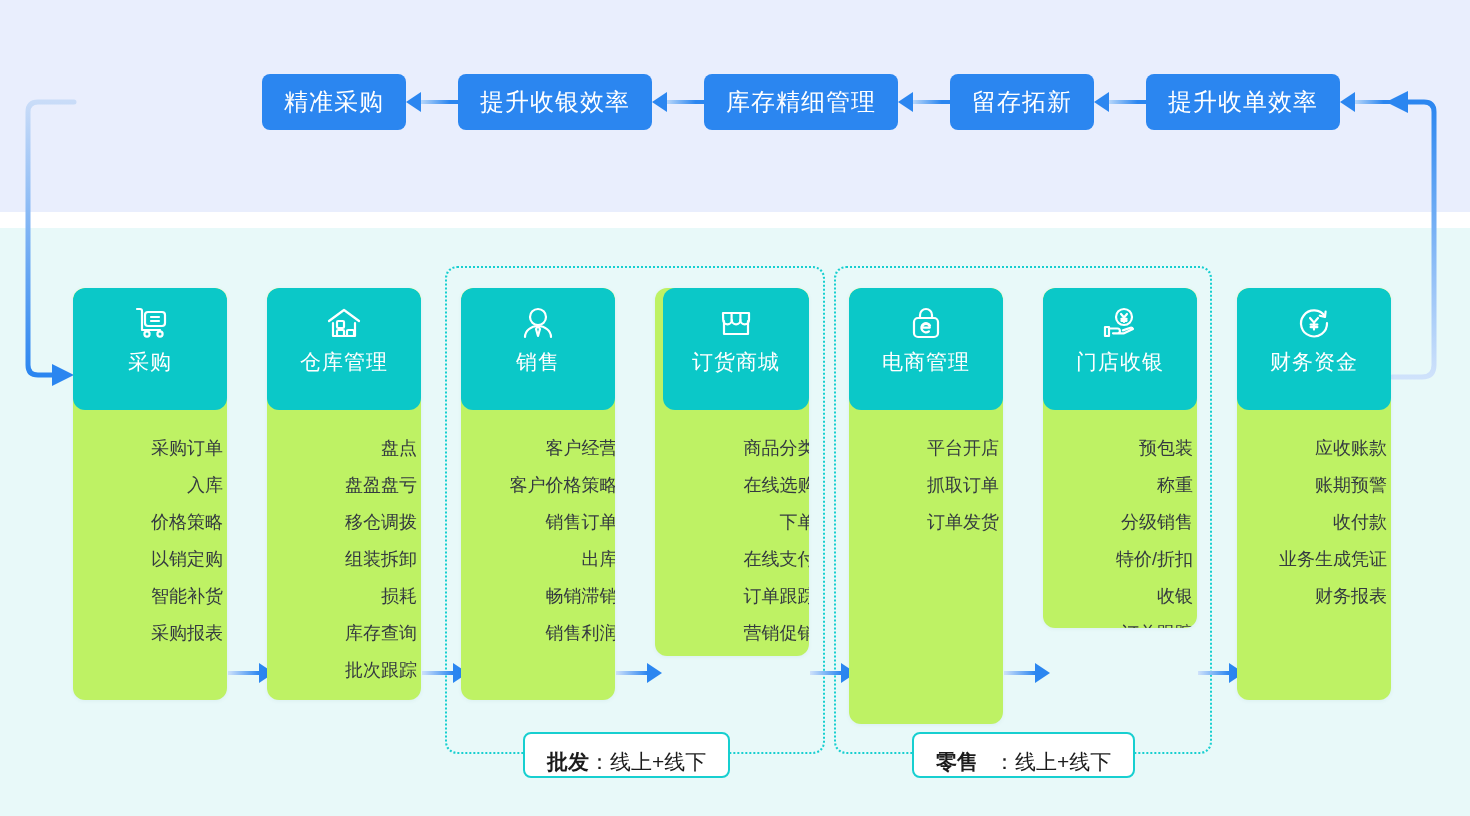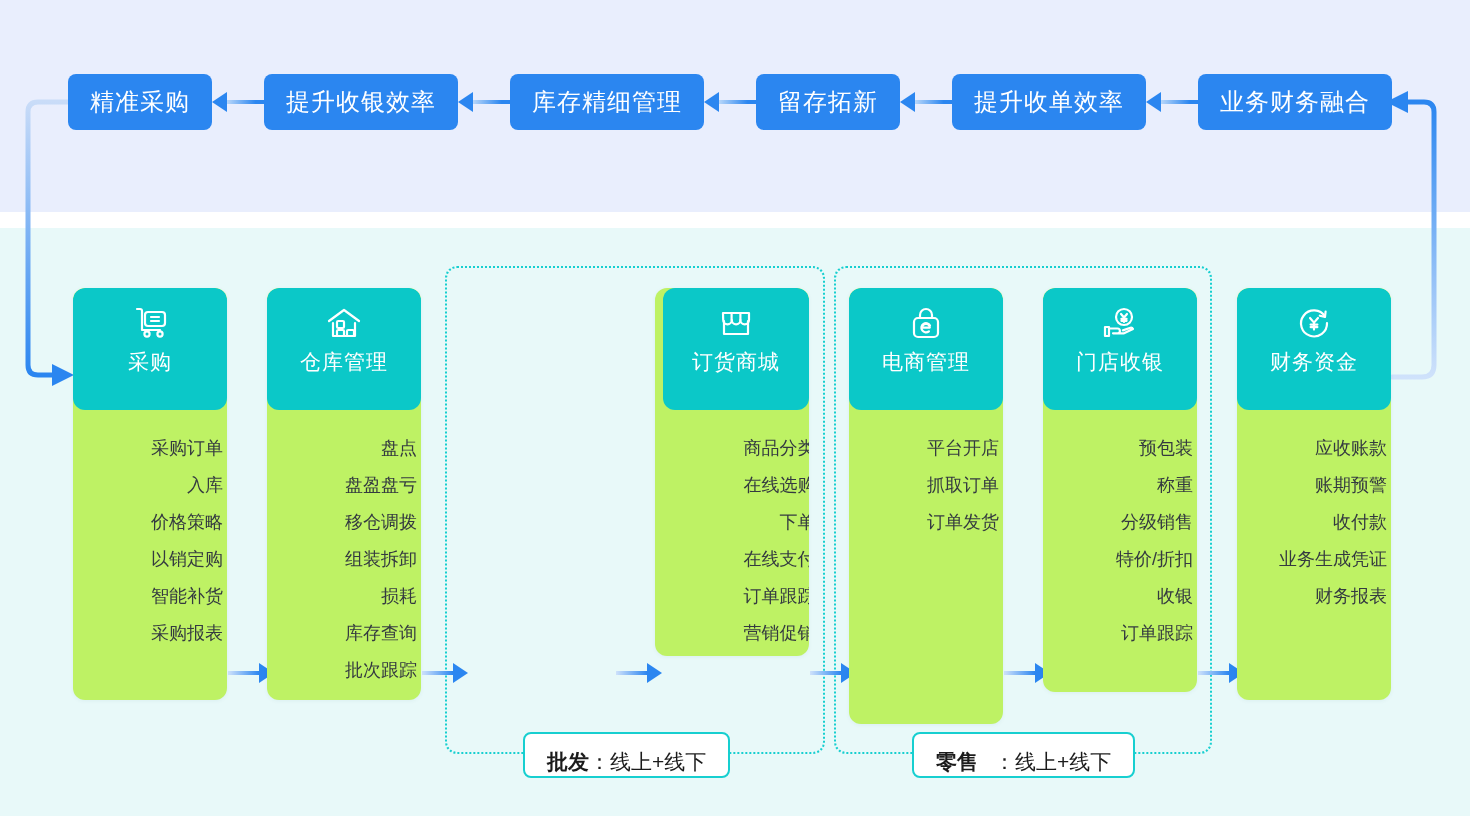--- a/index.html
+++ b/index.html
@@ -147,21 +147,21 @@
     white-space: nowrap;
     text-align: center;
   }
 
   
   .card-0 { left: 73px;   height: 412px; }
   .card-1 { left: 267px;  height: 412px; }
   .card-2 { left: 461px;  height: 412px; width: 154px; }
   .card-3 { left: 655px;  height: 368px; padding-left: 8px; }
   .card-4 { left: 849px;  height: 436px; }
-  .card-5 { left: 1043px; height: 404px; }
+  .card-5 { left: 1043px; height: 340px; }
   .card-6 { left: 1237px; height: 412px; }
 
   
   .card-2 .card-body, .card-3 .card-body { width: 180px; margin-left: -13px; }
 
   
   .card-arrow {
     position: absolute;
     top: 375px;
     width: 46px; height: 20px;
@@ -208,21 +208,20 @@
     <path d="M 74 102 L 38 102 Q 28 102 28 112 L 28 365 Q 28 375 38 375 L 56 375" fill="none" stroke="url(#gradLeft)" stroke-width="5" stroke-linecap="round"></path>
     <polygon points="52,364 74,375 52,386" fill="#2b86f0"></polygon>
 
     <path d="M 1392 377 L 1422 377 Q 1434 377 1434 365 L 1434 112 Q 1434 102 1424 102 L 1404 102" fill="none" stroke="url(#gradRight)" stroke-width="5" stroke-linecap="round"></path>
     <polygon points="1408,91 1386,102 1408,113" fill="#2b86f0"></polygon>
   </svg>
 
   <div class="strategy-row">
 
     <div class="strategy-item">
-      <div class="strategy-box">业务财务融合</div>
       <div class="strategy-arrow">
         <div class="shaft"></div>
           <div class="head"></div>
       </div>
     </div>
 
     <div class="strategy-item">
       <div class="strategy-box">提升收单效率</div>
       <div class="strategy-arrow">
         <div class="shaft"></div>
@@ -339,20 +338,40 @@
         <div class="card-item">盘点</div>
         <div class="card-item">盘盈盘亏</div>
         <div class="card-item">移仓调拨</div>
         <div class="card-item">组装拆卸</div>
         <div class="card-item">损耗</div>
         <div class="card-item">库存查询</div>
         <div class="card-item">批次跟踪</div>
       </div>
     </div>
 
+    <div class="card card-2">
+      <div class="card-head">
+        <div class="card-icon">
+          <svg width="40" height="40" viewBox="0 0 40 40" fill="none" stroke="#ffffff" stroke-width="2.2" stroke-linecap="round" stroke-linejoin="round">
+            <circle cx="20" cy="14" r="8"></circle>
+            <path d="M7 34 a13 11 0 0 1 26 0"></path>
+            <path d="M20 23 l-2 3 l2 7 l2 -7 z"></path>
+          </svg>
+        </div>
+        <div class="card-title">销售</div>
+      </div>
+      <div class="card-body">
+        <div class="card-item">客户经营</div>
+        <div class="card-item">客户价格策略</div>
+        <div class="card-item">销售订单</div>
+        <div class="card-item">出库</div>
+        <div class="card-item">畅销滞销</div>
+        <div class="card-item">销售利润</div>
+      </div>
+    </div>
 
     <div class="card card-3">
       <div class="card-head">
         <div class="card-icon">
           <svg width="40" height="40" viewBox="0 0 40 40" fill="none" stroke="#ffffff" stroke-width="2.2" stroke-linecap="round" stroke-linejoin="round">
             <path d="M7 10 h26 v7 a4.3 4.3 0 0 1 -8.6 0 a4.3 4.3 0 0 1 -8.6 0 a4.3 4.3 0 0 1 -8.6 0 z"></path>
             <path d="M8 18 v13 h24 v-13"></path>
             <path d="M15.6 10 v7 M24.4 10 v7"></path>
           </svg>
         </div>

